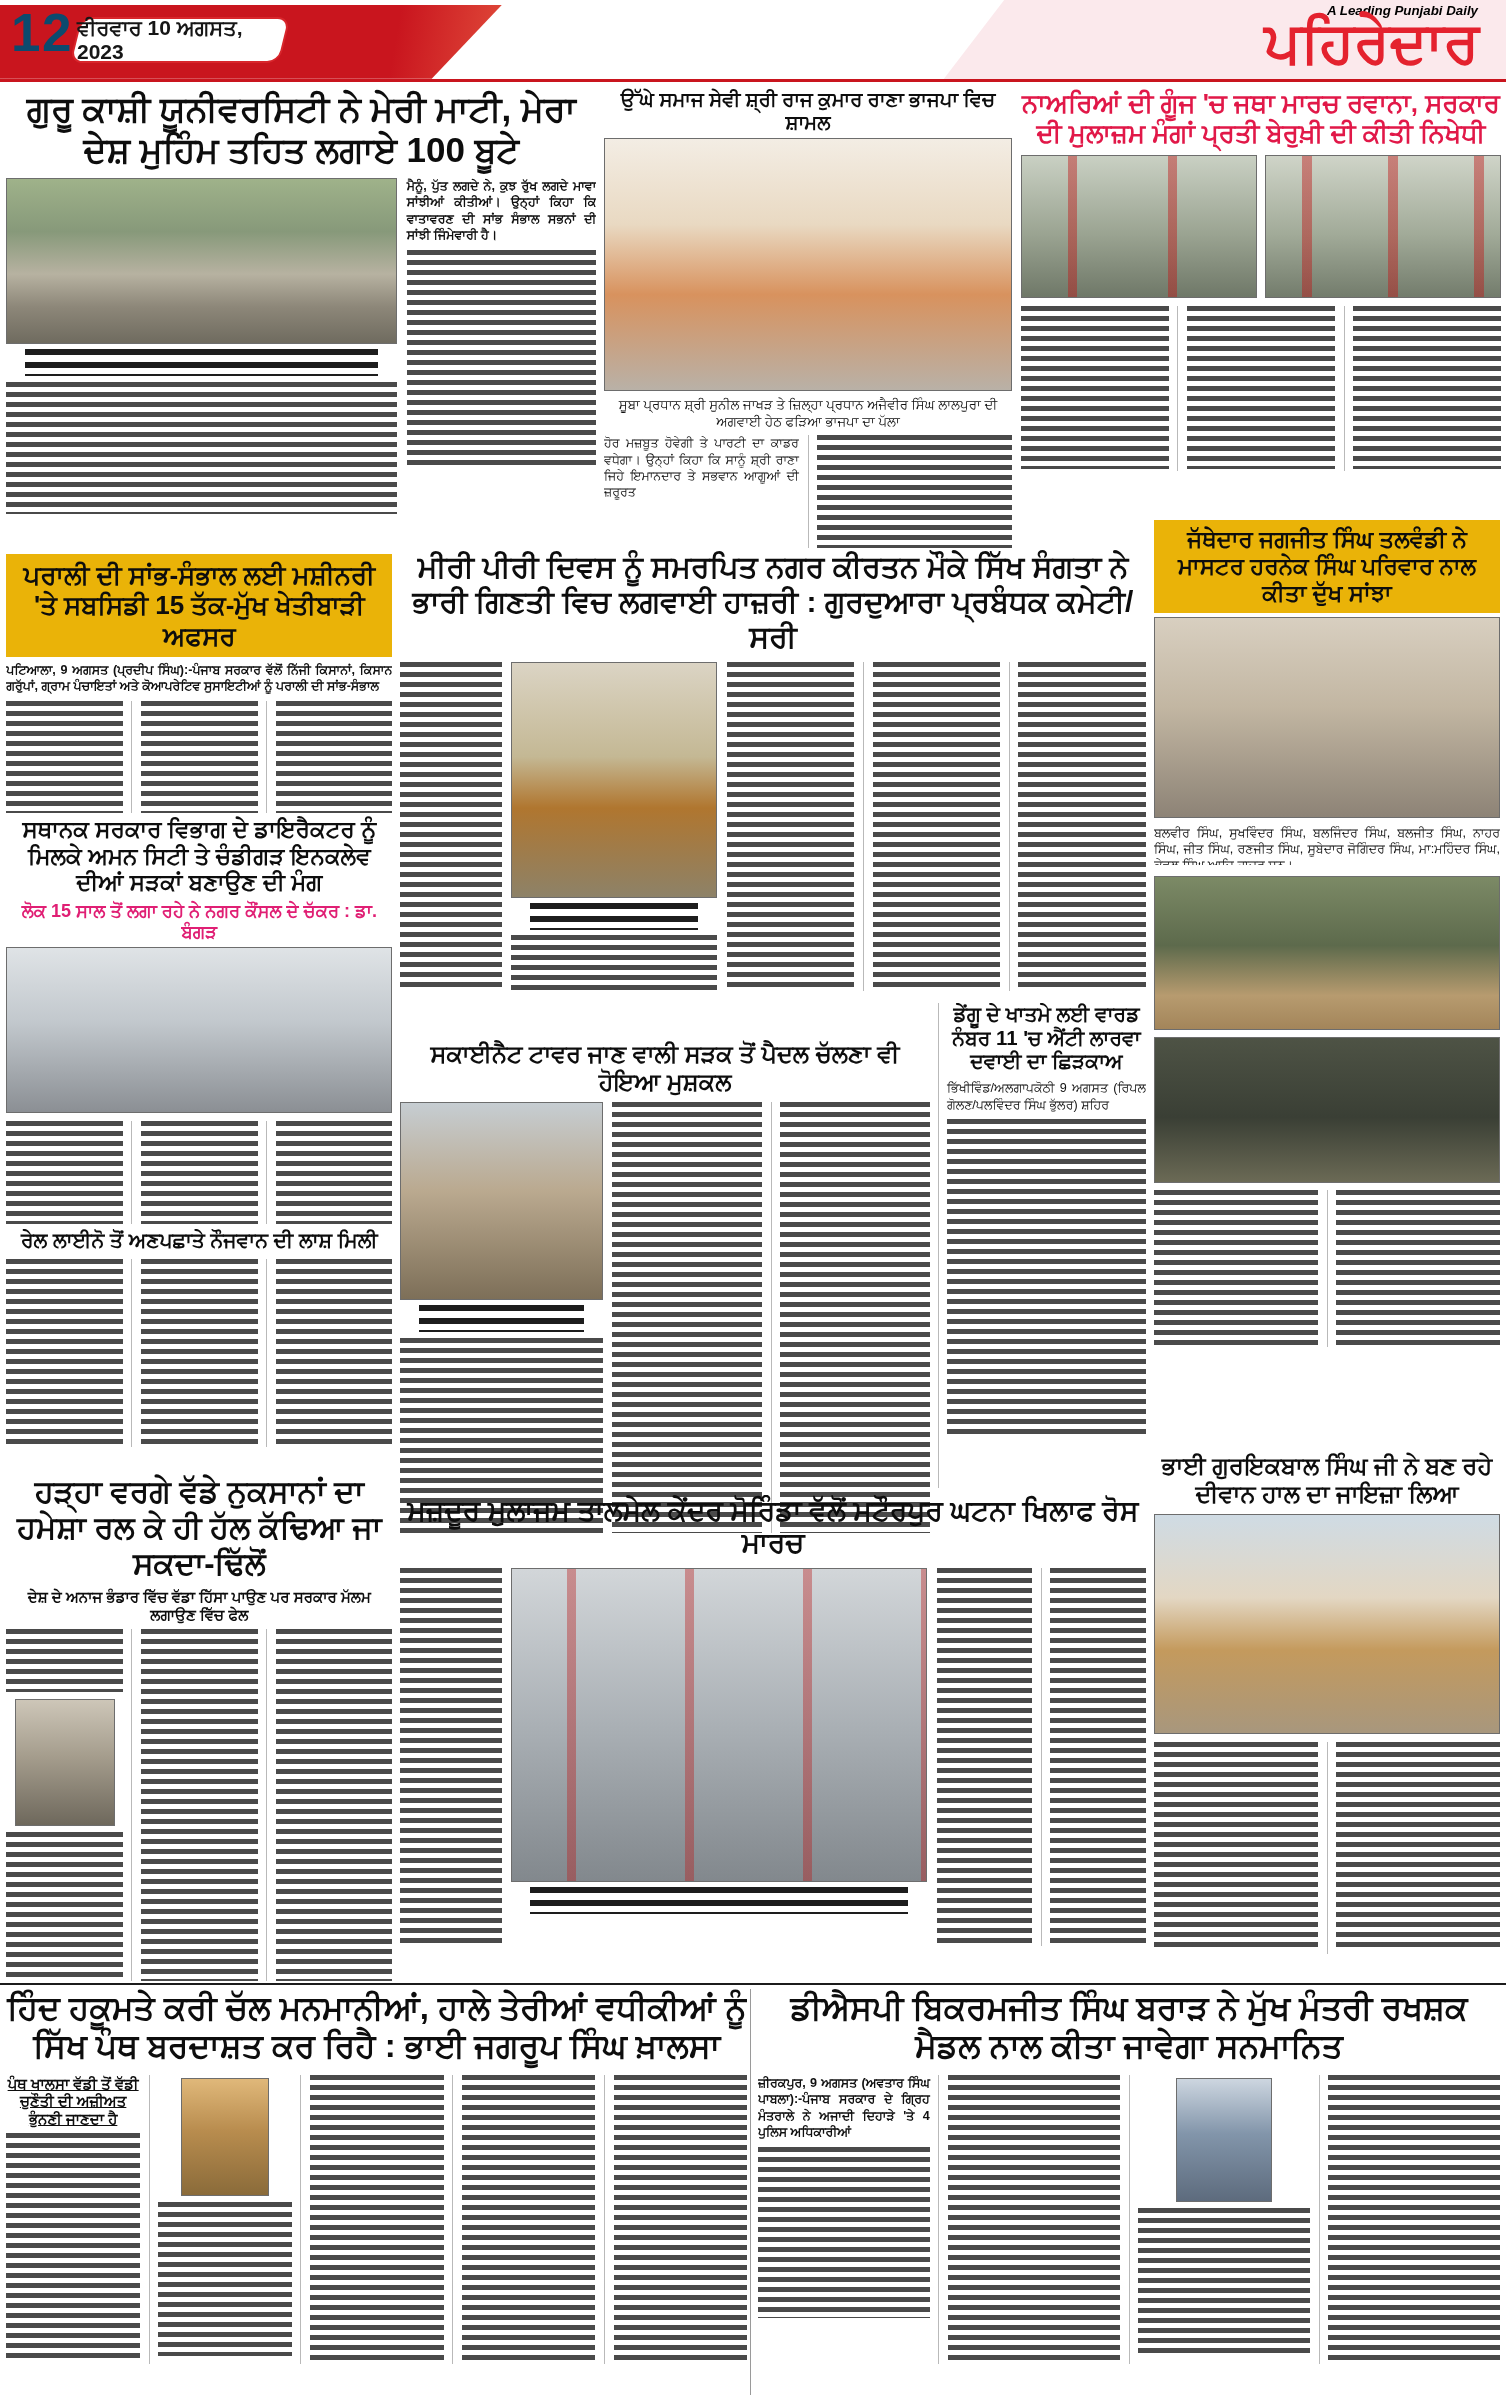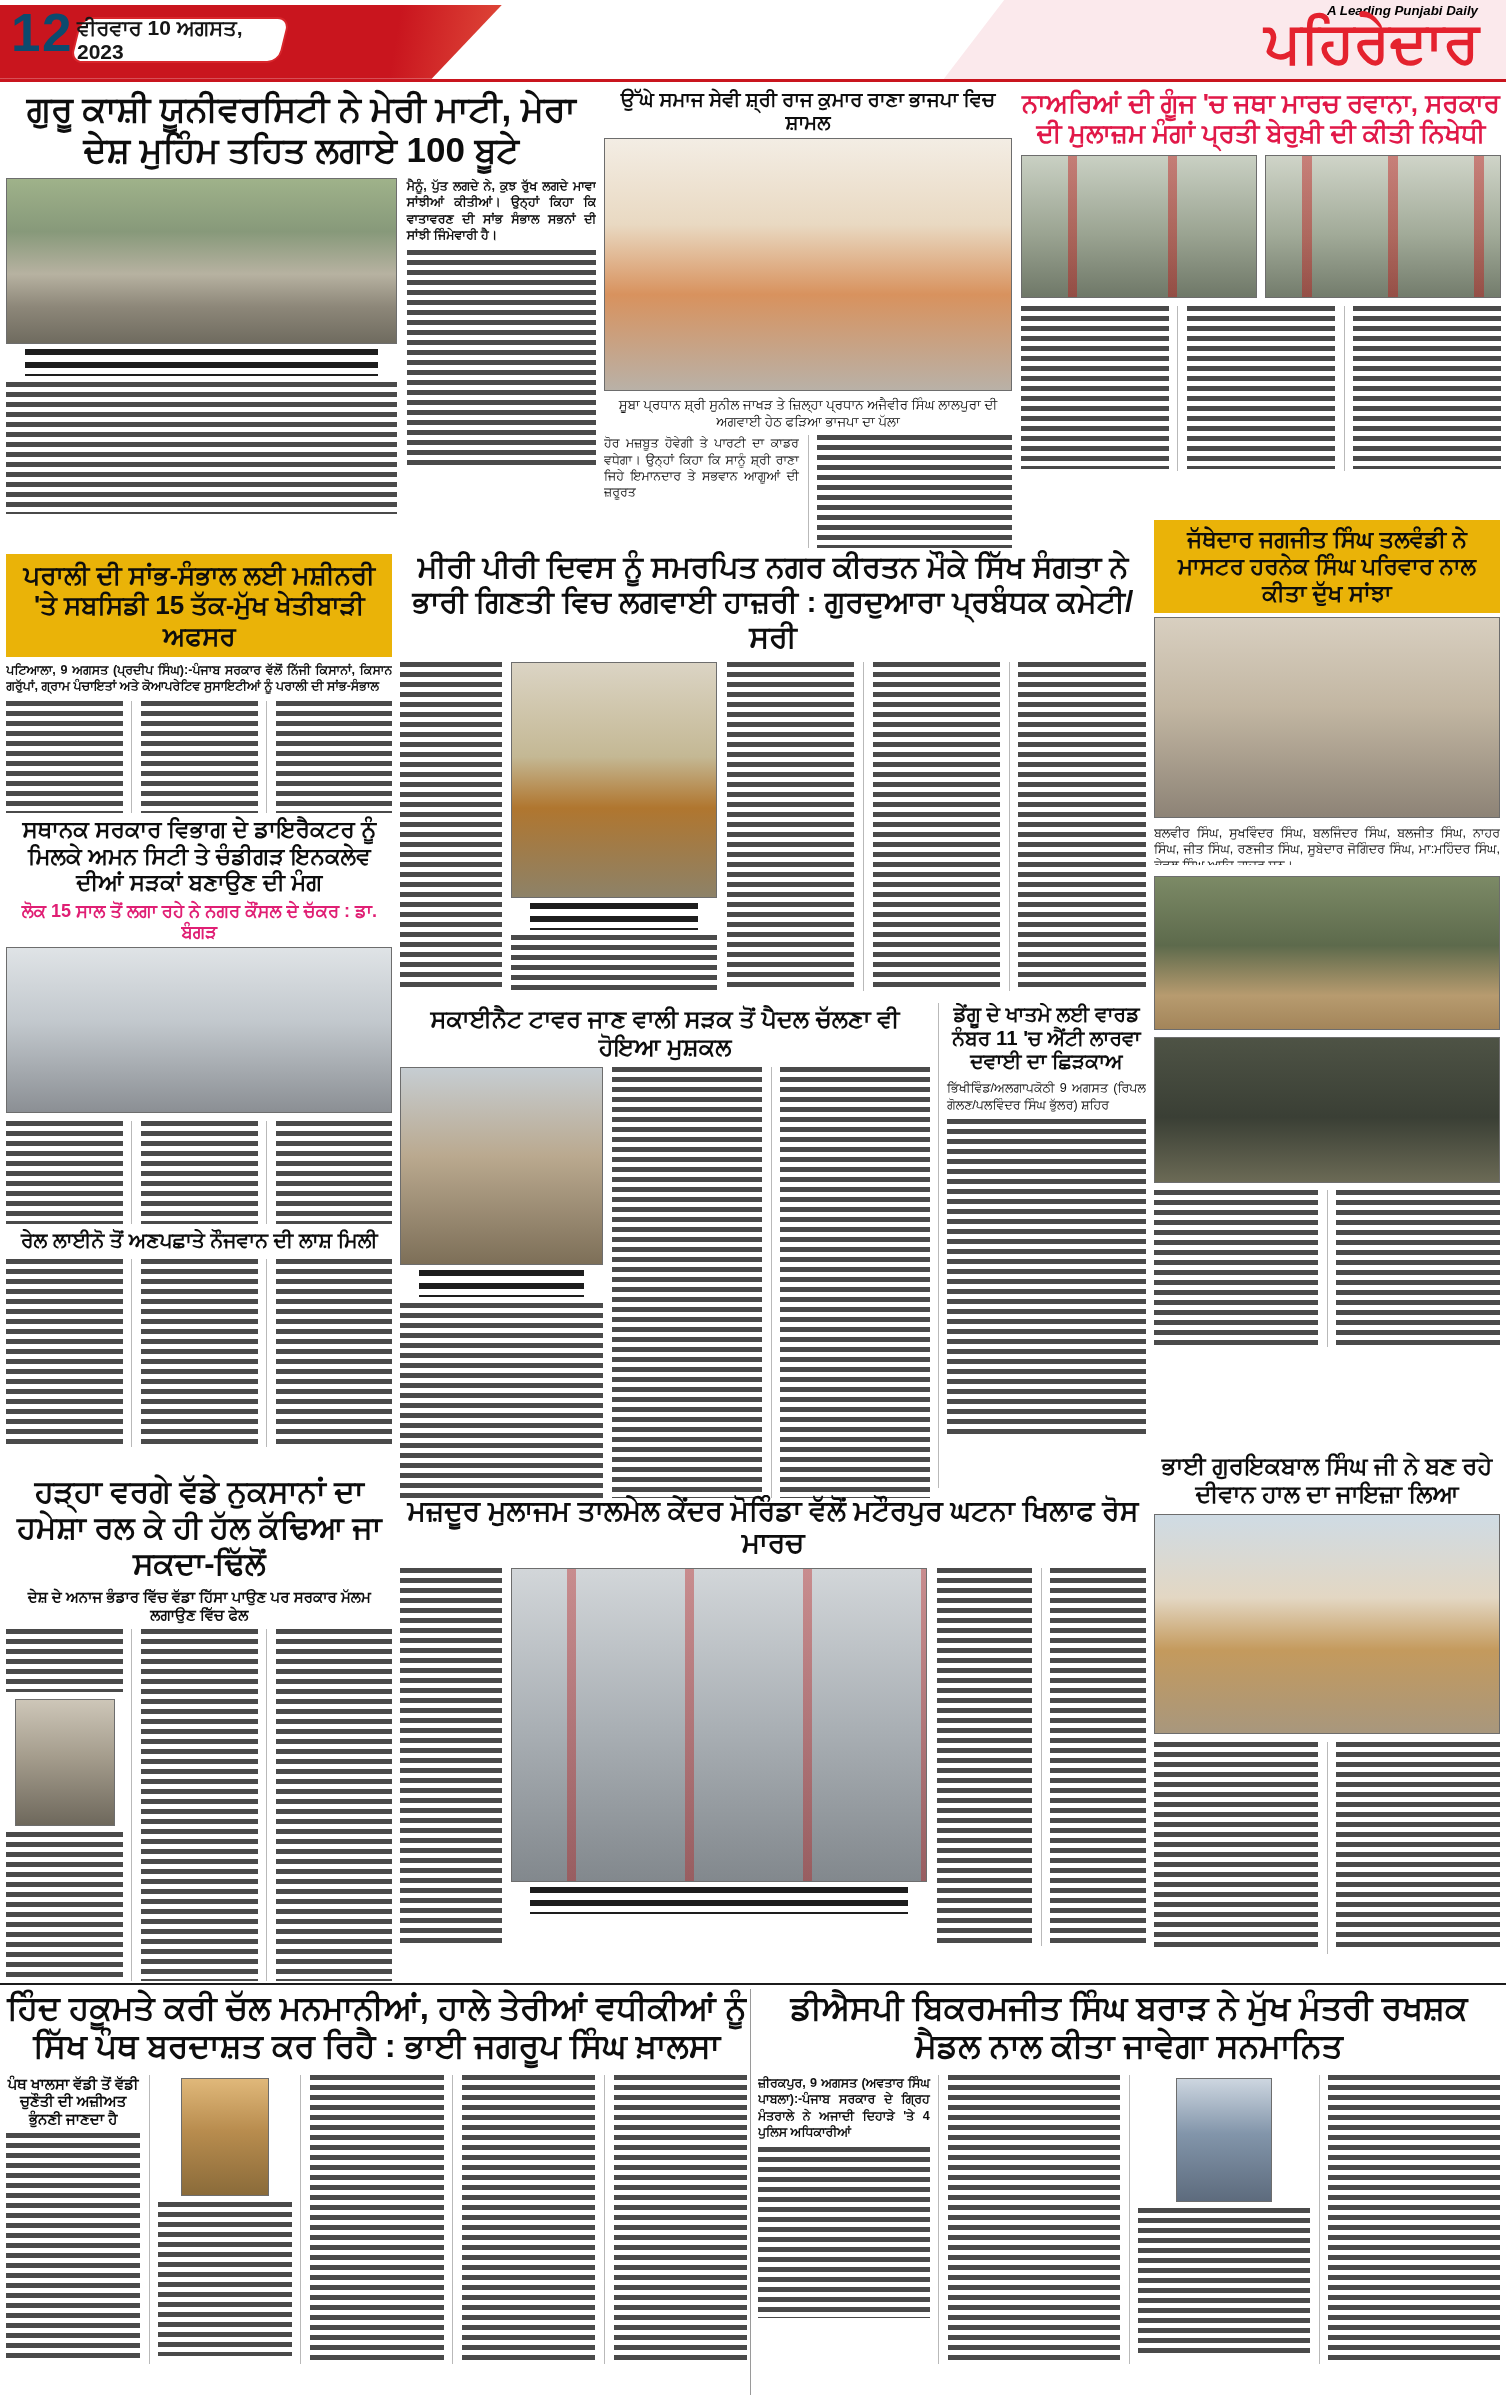--- a/index.html
+++ b/index.html
@@ -192,21 +192,21 @@
       </div>
       <div class="col">
           <div class="gk" style="height:367px;"></div>
         </div>
       <div class="col">
           <div class="gk" style="height:367px;"></div>
         </div>
     </div>
   </div>
 
-  <div class="story" style="left:400px;top:1005px;width:530px;height:493px;">
+  <div class="story" style="left:400px;top:1040px;width:530px;height:493px;">
     <div class="hl" style="font-size:24px;margin-bottom:6.3px;">ਸਕਾਈਨੈਟ ਟਾਵਰ ਜਾਣ ਵਾਲੀ ਸੜਕ ਤੋਂ ਪੈਦਲ ਚੱਲਣਾ ਵੀ ਹੋਇਆ ਮੁਸ਼ਕਲ</div>
     <div style="display:grid;grid-template-columns:203px 1fr;column-gap:9.4px;">
       <div>
         <div class="photo" style="height:198px;background:linear-gradient(180deg,#c6cdd2 0%,#baa98f 45%,#7d6f58 100%);"></div>
         <div class="capgk"></div>
         <div class="gk" style="height:201px;margin-top:6.3px;"></div>
       </div>
       <div class="cols" style="height:436px;">
         <div class="col">
             <div class="gk" style="height:435px;"></div>
@@ -271,21 +271,21 @@
     </div>
   </div>
 
   <div class="divider-b"></div>
   <div class="vline-mid"></div>
 
   <div class="story" style="left:6.3px;top:1989px;width:741px;height:406px;">
     <div class="hl" style="font-size:33px;margin-bottom:9.4px;">ਹਿੰਦ ਹਕੂਮਤੇ ਕਰੀ ਚੱਲ ਮਨਮਾਨੀਆਂ, ਹਾਲੇ ਤੇਰੀਆਂ ਵਧੀਕੀਆਂ ਨੂੰ ਸਿੱਖ ਪੰਥ ਬਰਦਾਸ਼ਤ ਕਰ ਰਿਹੈ : ਭਾਈ ਜਗਰੂਪ ਸਿੰਘ ਖ਼ਾਲਸਾ</div>
     <div class="cols" style="height:289px;">
       <div class="col">
-        <div class="hl" style="font-size:15px;margin-bottom:6.3px;">ਪੰਥ ਖਾਲਸਾ ਵੱਡੀ ਤੋਂ ਵੱਡੀ ਚੁਣੌਤੀ ਦੀ ਅਜ਼ੀਅਤ ਭੁੰਨਣੀ ਜਾਣਦਾ ਹੈ</div>
+        <div class="hl" style="font-size:15px;margin-bottom:6.3px;text-decoration:underline;">ਪੰਥ ਖਾਲਸਾ ਵੱਡੀ ਤੋਂ ਵੱਡੀ ਚੁਣੌਤੀ ਦੀ ਅਜ਼ੀਅਤ ਭੁੰਨਣੀ ਜਾਣਦਾ ਹੈ</div>
         <div class="gk" style="height:225px;"></div>
       </div>
       <div class="col">
         <div class="photo" style="height:118px;width:88px;margin:3.1px auto 6.3px auto;background:linear-gradient(180deg,#e0b87a 0%,#b88c4e 45%,#8a6b3a 100%);"></div>
         <div class="gk" style="height:154px;"></div>
       </div>
       <div class="col">
           <div class="gk" style="height:287px;"></div>
         </div>
       <div class="col">

